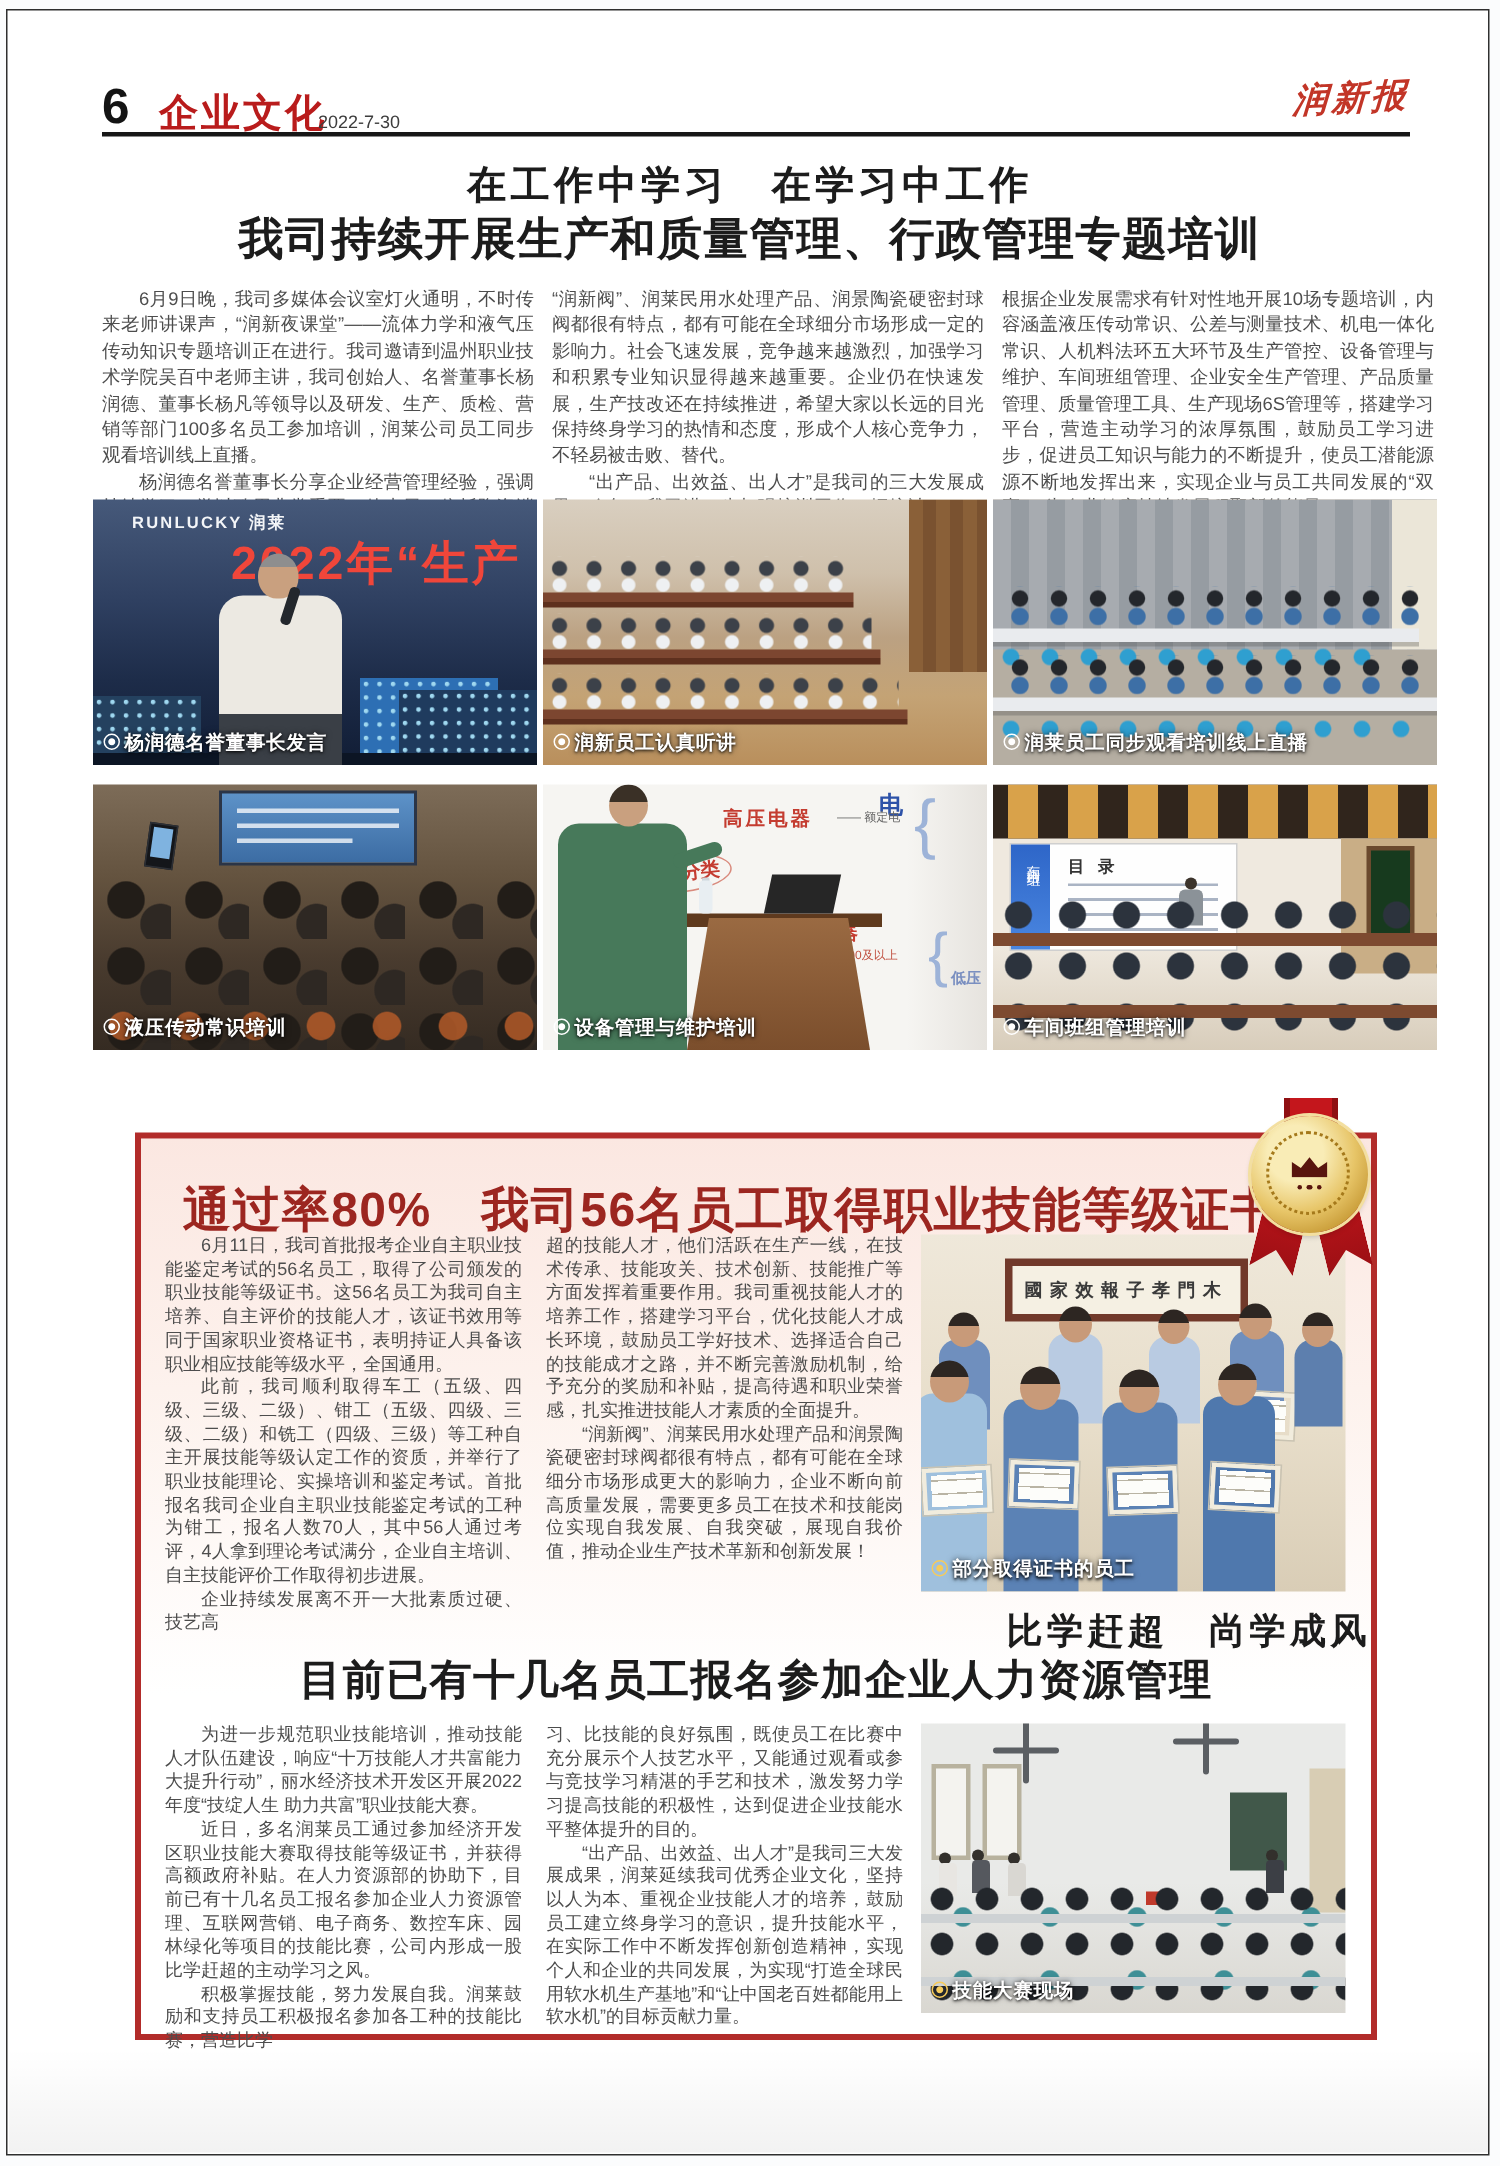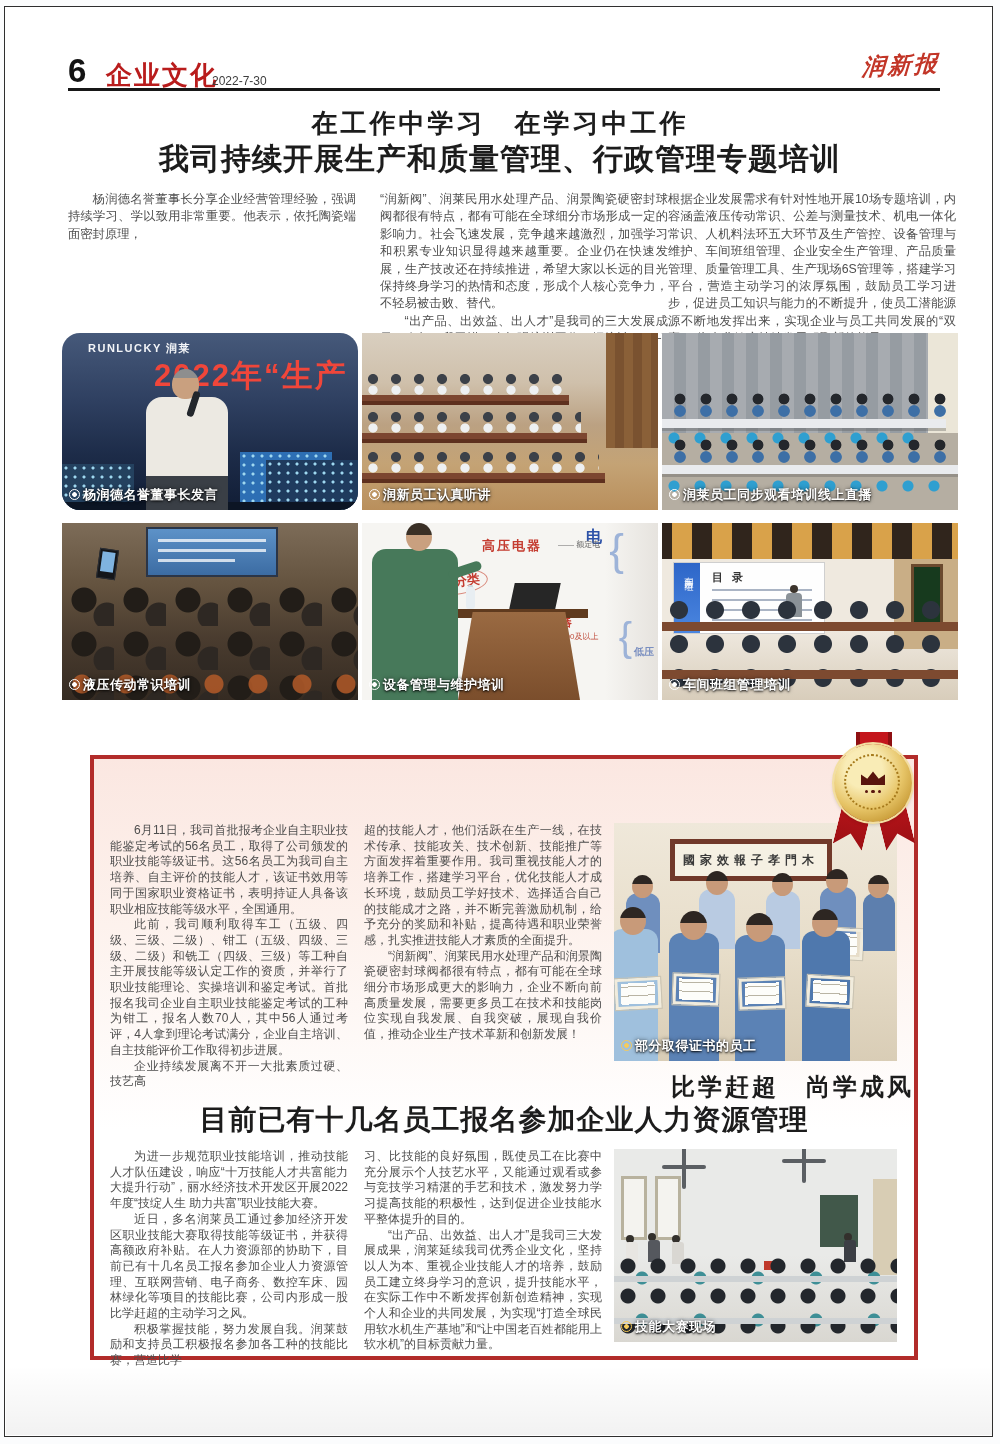--- a/index.html
+++ b/index.html
@@ -173,31 +173,32 @@
   <div class="abs pagenum">6</div>
   <div class="abs section-title">企业文化</div>
   <div class="abs edition-date">2022-7-30</div>
   <div class="abs masthead">润新报</div>
   <div class="abs head-rule"></div>
 
   <div class="abs t1">在工作中学习　在学习中工作</div>
   <div class="abs t2">我司持续开展生产和质量管理、行政管理专题培训</div>
 
   <div class="col ncol" style="left:68px;">
+      <p class="para ind">6月9日晚，我司多媒体会议室灯火通明，不时传来老师讲课声，“润新夜课堂”——流体力学和液气压传动知识专题培训正在进行。我司邀请到温州职业技术学院吴百中老师主讲，我司创始人、名誉董事长杨润德、董事长杨凡等领导以及研发、生产、质检、营销等部门100多名员工参加培训，润莱公司员工同步观看培训线上直播。</p>
       <p class="para ind">杨润德名誉董事长分享企业经营管理经验，强调持续学习、学以致用非常重要。他表示，依托陶瓷端面密封原理，</p>
     </div>
-  <div class="col ncol" style="left:368px;margin-left:12px;">
+  <div class="col ncol" style="left:368px;">
       <p class="para">“润新阀”、润莱民用水处理产品、润景陶瓷硬密封球阀都很有特点，都有可能在全球细分市场形成一定的影响力。社会飞速发展，竞争越来越激烈，加强学习和积累专业知识显得越来越重要。企业仍在快速发展，生产技改还在持续推进，希望大家以长远的目光保持终身学习的热情和态度，形成个人核心竞争力，不轻易被击败、替代。</p>
       <p class="para ind">“出产品、出效益、出人才”是我司的三大发展成果。今年，我司进一步加强培训工作。据统计，6—7月，我司已</p>
     </div>
   <div class="col ncol" style="left:668px;">
       <p class="para">根据企业发展需求有针对性地开展10场专题培训，内容涵盖液压传动常识、公差与测量技术、机电一体化常识、人机料法环五大环节及生产管控、设备管理与维护、车间班组管理、企业安全生产管理、产品质量管理、质量管理工具、生产现场6S管理等，搭建学习平台，营造主动学习的浓厚氛围，鼓励员工学习进步，促进员工知识与能力的不断提升，使员工潜能源源不断地发挥出来，实现企业与员工共同发展的“双赢”，为企业健康持续发展积聚新的能量。</p>
     </div>
 
-  <div class="ph p1" style="left:62px;top:333px;border-radius:18px;">
+  <div class="ph p1" style="left:62px;top:333px;">
     <div class="abs p1-logo">RUNLUCKY 润莱</div>
     <div class="abs p1-red1">2022年“生产</div>
     <div class="p1-b bld" style="left:0;width:72px;height:46px;background-color:#24415f;"></div>
     <div class="p1-b bld" style="left:178px;width:92px;height:58px;background-color:#2d6fb4;"></div>
     <div class="p1-b bld" style="right:0;width:92px;height:50px;background-color:#1f3b5e;"></div>
     <div class="p1-b" style="left:0;width:100%;height:8px;background:#0c1524;"></div>
     <div class="abs p1-man-body"></div>
     <div class="abs p1-man-head"></div>
     <div class="abs p1-mic"></div>
     <div class="cap"><span class="capdot"></span><span>杨润德名誉董事长发言</span></div>
@@ -271,20 +272,21 @@
       <div class="p6-mulu">目 录</div>
       <div class="p6-lines"></div>
     </div>
     <div class="abs p6-speaker-b"></div>
     <div class="abs p6-speaker-h"></div>
     <div class="abs p6-crowd"></div>
     <div class="cap"><span class="capdot"></span><span>车间班组管理培训</span></div>
   </div>
 
   <div class="abs redbox">
+    <div class="abs box-title">通过率80%　我司56名员工取得职业技能等级证书</div>
     <div class="col bcol" style="left:16px;top:64px;">
         <p class="para ind">6月11日，我司首批报考企业自主职业技能鉴定考试的56名员工，取得了公司颁发的职业技能等级证书。这56名员工为我司自主培养、自主评价的技能人才，该证书效用等同于国家职业资格证书，表明持证人具备该职业相应技能等级水平，全国通用。</p>
         <p class="para ind">此前，我司顺利取得车工（五级、四级、三级、二级）、钳工（五级、四级、三级、二级）和铣工（四级、三级）等工种自主开展技能等级认定工作的资质，并举行了职业技能理论、实操培训和鉴定考试。首批报名我司企业自主职业技能鉴定考试的工种为钳工，报名人数70人，其中56人通过考评，4人拿到理论考试满分，企业自主培训、自主技能评价工作取得初步进展。</p>
         <p class="para ind">企业持续发展离不开一大批素质过硬、技艺高</p>
       </div>
     <div class="col bcol" style="left:270px;top:64px;">
         <p class="para">超的技能人才，他们活跃在生产一线，在技术传承、技能攻关、技术创新、技能推广等方面发挥着重要作用。我司重视技能人才的培养工作，搭建学习平台，优化技能人才成长环境，鼓励员工学好技术、选择适合自己的技能成才之路，并不断完善激励机制，给予充分的奖励和补贴，提高待遇和职业荣誉感，扎实推进技能人才素质的全面提升。</p>
         <p class="para ind">“润新阀”、润莱民用水处理产品和润景陶瓷硬密封球阀都很有特点，都有可能在全球细分市场形成更大的影响力，企业不断向前高质量发展，需要更多员工在技术和技能岗位实现自我发展、自我突破，展现自我价值，推动企业生产技术革新和创新发展！</p>
       </div>
 

